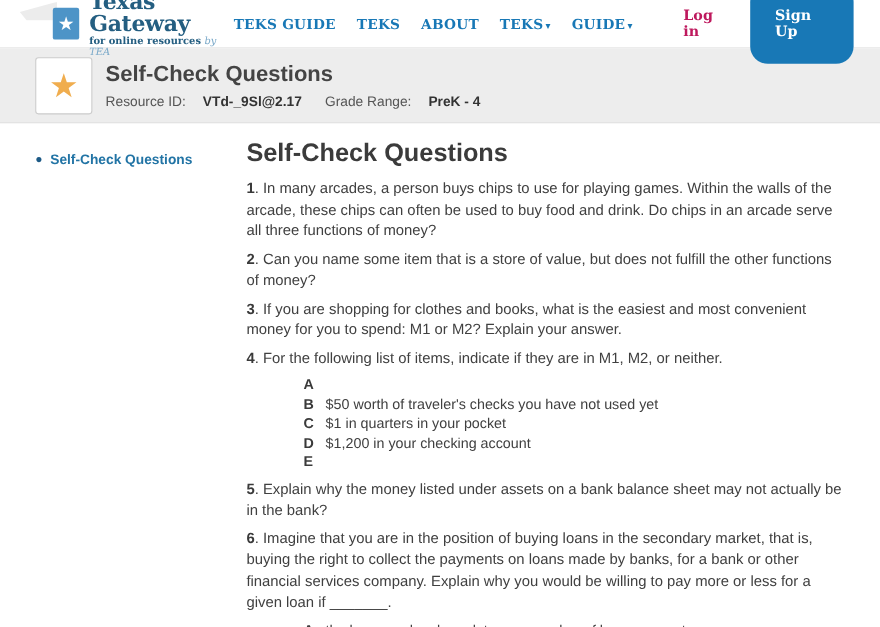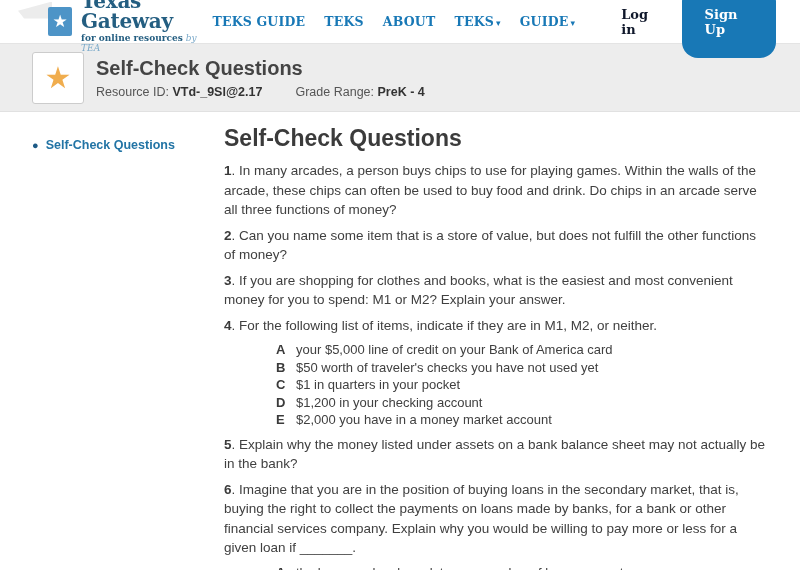--- a/index.html
+++ b/index.html
@@ -37,21 +37,21 @@
 
   .nav-links { display:flex; align-items:center; gap:19px;justify-content:flex-end; }
   .nav-link {
     font-family:"DejaVu Serif", serif; font-weight:bold;
     font-size:12.5px; color:#1878b6; letter-spacing:0.2px;
     text-decoration:none; cursor:pointer; white-space:nowrap;
   }
   .caret { font-size:9px; margin-left:2px; }
   .login {
     font-family:"DejaVu Serif", serif; font-weight:bold; font-size:13px;
-    color:#0f172a; margin-left:46px; cursor:pointer; text-decoration:none;
+    color:#be185d; margin-left:46px; cursor:pointer; text-decoration:none;
   }
   .signup {
     margin-left:22px; background:#1878b6; color:#fff;
     font-family:"DejaVu Serif", serif; font-weight:bold; font-size:13px;
     padding:21px 23px; border-radius:16px; border:none; cursor:pointer; text-decoration:none;
   }
 
   
   .banner {
     background:#ededed; border-bottom:1px solid #e1e1e1;
@@ -59,21 +59,21 @@
   }
   .res-icon {
     width:52px; height:52px; background:#fff; border:1px solid #ccc; border-radius:3px;
     display:flex; align-items:center; justify-content:center;
     font-size:30px; color:#f0ad4e; flex-shrink:0;
   }
   .res-info { margin-left:12px; padding-top:1px; }
   .res-title { font-size:20px; font-weight:bold; color:#444; line-height:23px; }
   .res-meta { margin-top:5px; font-size:12.5px; color:#555; }
   .meta-item-id { display:inline-block; width:196px; }
-  .res-meta b { color:#333; }
+  .res-meta b { color:#333;margin-left:12px; }
 
   
   .main { display:flex; padding:13px 30px 0 32px; }
   .sidebar { width:192px; flex-shrink:0; }
   .sections-heading {
     font-family:"DejaVu Serif", serif; font-weight:bold; font-size:12px;
     color:#3a3a3a; letter-spacing:0.3px; margin:6px 0 0 5px;
   }
   .section-item {
     margin-top:13px; display:flex; align-items:center; gap:7px;
@@ -136,37 +136,35 @@
   <article class="content">
     <h1 class="page-title">Self-Check Questions</h1>
     <div id="questions">
         <p class="question"><b>1</b>. In many arcades, a person buys chips to use for playing games. Within the walls of the arcade, these chips can often be used to buy food and drink. Do chips in an arcade serve all three functions of money?</p>
         <p class="question"><b>2</b>. Can you name some item that is a store of value, but does not fulfill the other functions of money?</p>
         <p class="question"><b>3</b>. If you are shopping for clothes and books, what is the easiest and most convenient money for you to spend: M1 or M2? Explain your answer.</p>
         <p class="question"><b>4</b>. For the following list of items, indicate if they are in M1, M2, or neither.</p>
         <div class="options">
           <div class="option-row">
             <span class="opt-letter">A</span>
-            <span class="opt-text">your $5,000 line of credit on your Bank of America card</span>
           </div>
           <div class="option-row">
             <span class="opt-letter">B</span>
             <span class="opt-text">$50 worth of traveler's checks you have not used yet</span>
           </div>
           <div class="option-row">
             <span class="opt-letter">C</span>
             <span class="opt-text">$1 in quarters in your pocket</span>
           </div>
           <div class="option-row">
             <span class="opt-letter">D</span>
             <span class="opt-text">$1,200 in your checking account</span>
           </div>
           <div class="option-row">
             <span class="opt-letter">E</span>
-            <span class="opt-text">$2,000 you have in a money market account</span>
           </div>
         </div>
         <p class="question"><b>5</b>. Explain why the money listed under assets on a bank balance sheet may not actually be in the bank?</p>
         <p class="question"><b>6</b>. Imagine that you are in the position of buying loans in the secondary market, that is, buying the right to collect the payments on loans made by banks, for a bank or other financial services company. Explain why you would be willing to pay more or less for a given loan if _______.</p>
         <div class="options">
           <div class="option-row">
             <span class="opt-letter">A</span>
             <span class="opt-text">the borrower has been late on a number of loan payments</span>
           </div>
         </div>

